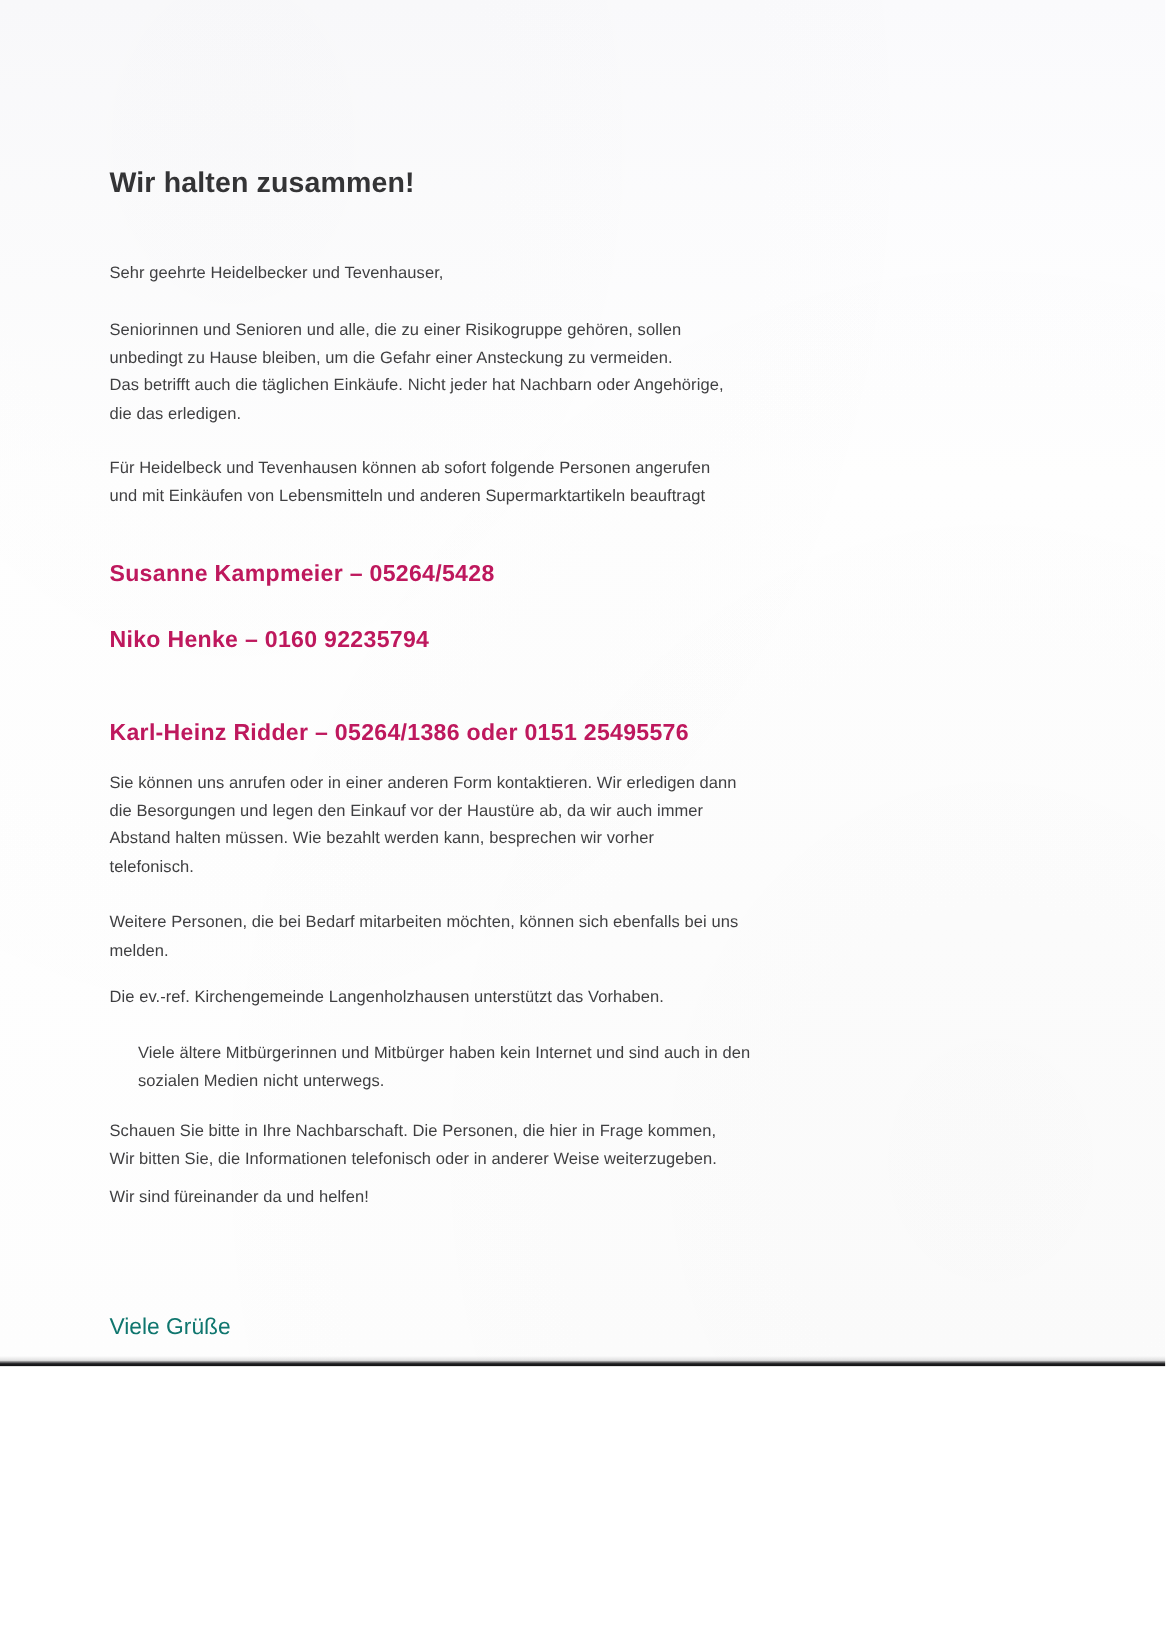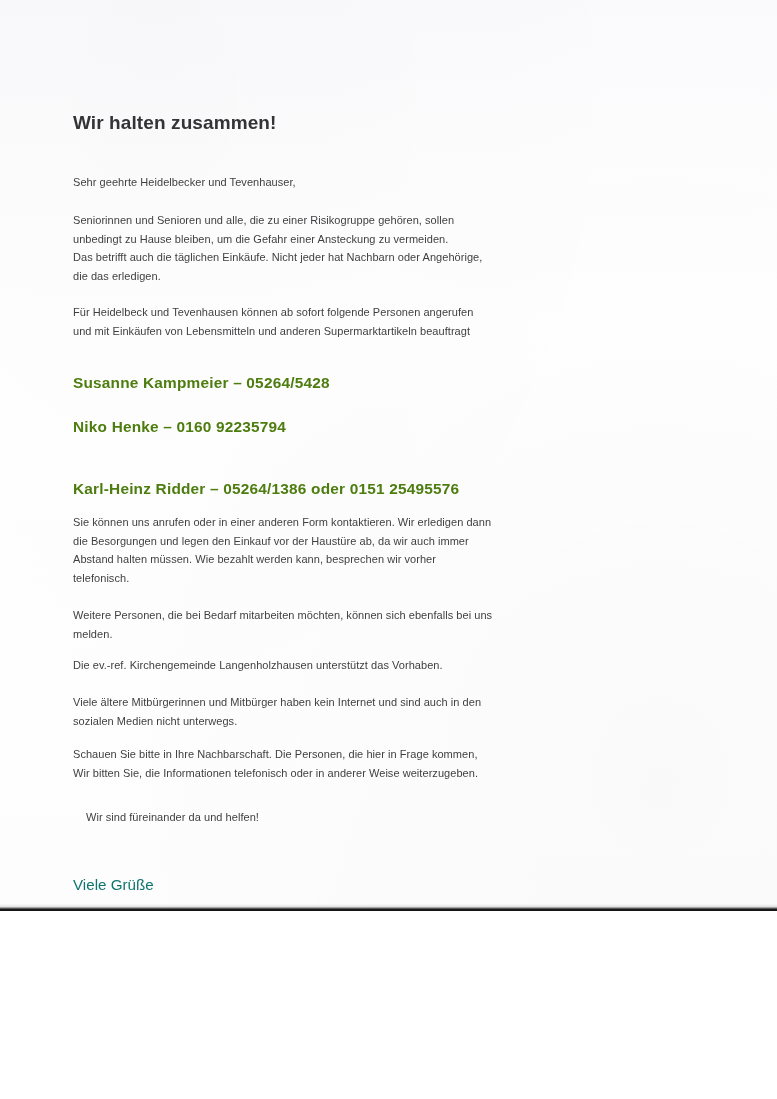--- a/index.html
+++ b/index.html
@@ -81,21 +81,21 @@
   .block p {
     margin: 0;
   }
 
   .contact {
     position: absolute;
     left: 0;
     font-size: 15.4px;
     font-weight: bold;
     letter-spacing: 0.2px;
-    color: #4d7c0f;
+    color: #be185d;
     white-space: nowrap;
   }
 
   .sign-off {
     position: absolute;
     left: 0;
     font-size: 15.2px;
     line-height: 17.5px;
     color: #0f766e;
   }
@@ -143,31 +143,31 @@
 
     <div class="block wide" style="top: 606px;">
       <p>Weitere Personen, die bei Bedarf mitarbeiten möchten, können sich ebenfalls bei uns</p>
       <p>melden.</p>
     </div>
 
     <div class="block wide" style="top: 656px;">
       <p>Die ev.-ref. Kirchengemeinde Langenholzhausen unterstützt das Vorhaben.</p>
     </div>
 
-    <div class="block wide" style="top: 693px;">
+    <div class="block wide" style="top: 693px; margin-left: 19px;">
       <p>Viele ältere Mitbürgerinnen und Mitbürger haben kein Internet und sind auch in den</p>
       <p>sozialen Medien nicht unterwegs.</p>
     </div>
 
     <div class="block wide" style="top: 745px;">
       <p>Schauen Sie bitte in Ihre Nachbarschaft. Die Personen, die hier in Frage kommen,</p>
       <p>Wir bitten Sie, die Informationen telefonisch oder in anderer Weise weiterzugeben.</p>
     </div>
 
-    <div class="block wide" style="top: 808px; margin-left: 13px;">
+    <div class="block wide" style="top: 789px;">
       <p>Wir sind füreinander da und helfen!</p>
     </div>
 
     <div class="sign-off" style="top: 876px;">
       <span class="line">Viele Grüße</span>
     </div>
 
     <div class="sign-off" style="top: 915px;">
       <span class="line">Susanne Kampmeier</span>
       <span class="line">Niko Henke und</span>

